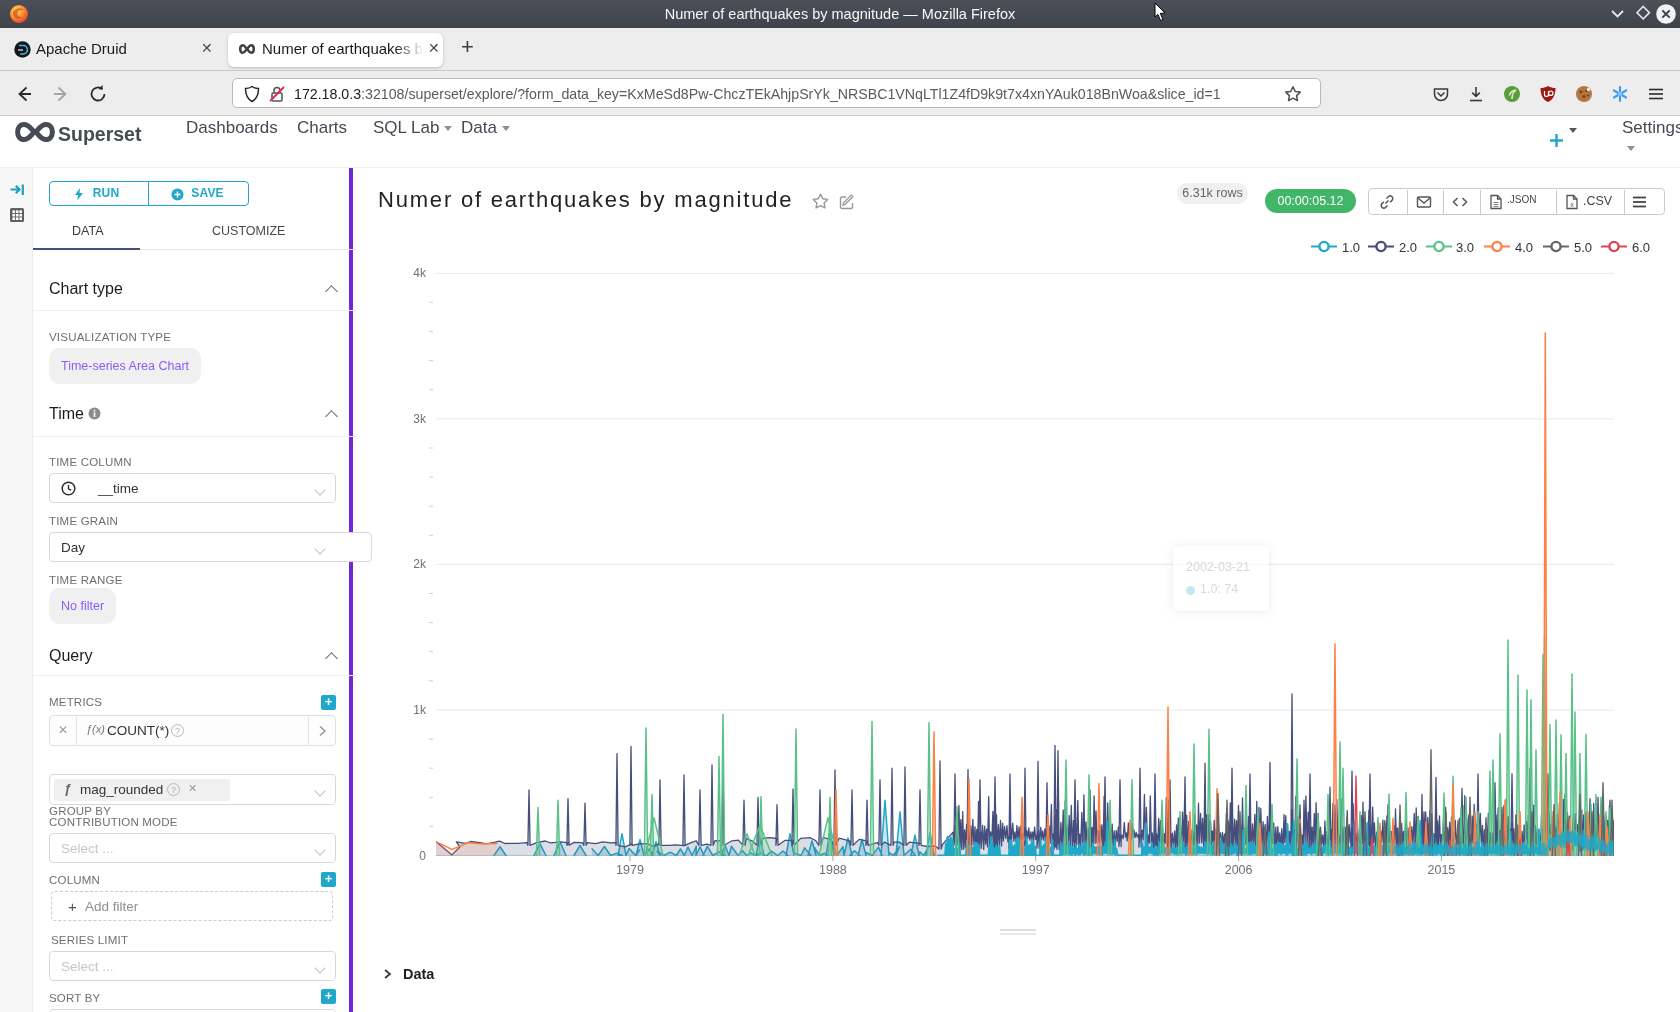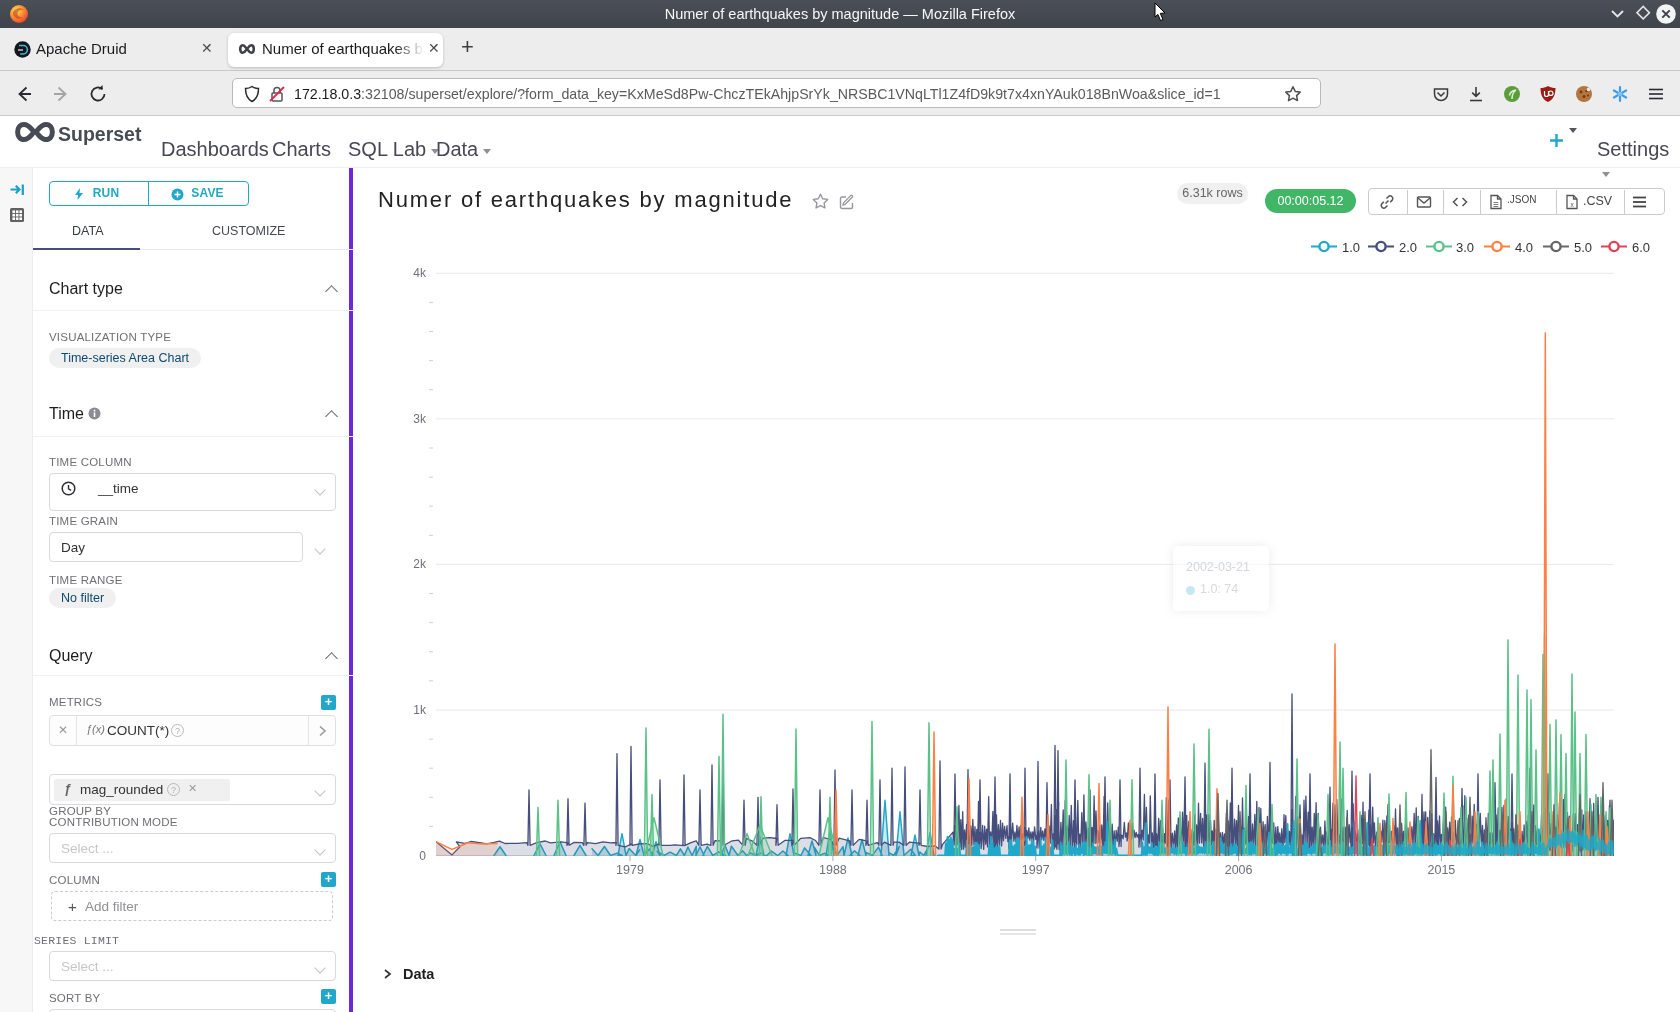--- a/index.html
+++ b/index.html
@@ -14,34 +14,34 @@
 .tab2{left:228px;top:33px;width:215px;height:34px;background:#fff;border-radius:6px;box-shadow:0 1px 3px rgba(0,0,0,.22);}
 .tab2 .ttext{left:30px;top:8px;font-size:15px;color:#1b1b1e;width:162px;white-space:nowrap;overflow:hidden;
   -webkit-mask-image:linear-gradient(90deg,#000 82%,transparent 100%);}
 #newtab{left:461px;top:38px;font-size:22px;color:#3e3e42;font-weight:400;line-height:18px;}
 #navrow{left:0;top:71px;width:1680px;height:45px;background:#ededee;border-bottom:1px solid #c9c9ca;}
 #urlbox{left:232px;top:78px;width:1089px;height:30px;background:#fff;border:1px solid #b9b9bb;border-radius:5px;}
 #urltext{left:294px;top:86px;font-size:14.2px;color:#5b5b5e;width:965px;white-space:nowrap;overflow:hidden;}
 #urltext b{color:#1b1b1e;font-weight:400;}
 
 #snav{left:0;top:116px;width:1680px;height:52px;background:#fff;border-bottom:1px solid #f0f0f0;}
-.navitem{font-size:20px;color:#484855;top:138px;}
+.navitem{font-size:17px;color:#484855;top:118px;margin-left:25px;}
 .caret{display:inline-block;width:0;height:0;border-left:4px solid transparent;border-right:4px solid transparent;border-top:5px solid #8e8e98;vertical-align:2px;margin-left:5px;}
 
 #rail{left:0;top:168px;width:33px;height:844px;background:#f7f7f8;border-right:1px solid #ededee;}
 #panel{left:33px;top:168px;width:320px;height:844px;background:#fff;border-right:4px solid #6d28d9;}
 .runsave{left:16px;top:13px;width:200px;height:25px;border:1px solid #20a7c9;border-radius:4px;color:#20a7c9;font-size:12px;font-weight:700;}
 .runsave .half{position:absolute;top:0;height:23px;width:99px;text-align:center;line-height:23px;letter-spacing:.2px;}
 .ptabs{left:0;top:45px;width:320px;height:37px;border-bottom:1px solid #e8e8e8;font-size:12.5px;color:#45494e;}
 .ptab-underline{left:0;top:80px;width:107px;height:2px;background:#454e7c;}
 .sect-h{font-size:16px;color:#1c1c1c;font-weight:500;}
 .chev-up{width:9px;height:9px;border-left:1.6px solid #666;border-top:1.6px solid #666;transform:rotate(45deg);}
 .chev-dn{width:8px;height:8px;border-left:1.6px solid #c3c3c3;border-bottom:1.6px solid #c3c3c3;transform:rotate(-45deg);}
 .lbl{font-size:11.5px;color:#6f6f74;letter-spacing:.2px;}
-.pill{background:#f0f0f0;border-radius:11px;font-size:12.5px;color:#0c4a6e;display:inline-block;padding:3px 12px;}
+.pill{background:#f0f0f0;border-radius:11px;font-size:12.5px;color:#8b5cf6;display:inline-block;padding:11px 12px;}
 .selbox{border:1px solid #d9d9d9;border-radius:4px;background:#fff;}
 .seltext{font-size:13.5px;color:#333;}
 .selph{font-size:13.5px;color:#c6c6c6;}
 .plusbtn{width:15px;height:15px;background:#20a7c9;border-radius:2px;color:#fff;font-size:13px;line-height:14px;text-align:center;font-weight:700;}
 .qmark{display:inline-block;width:13px;height:13px;border:1px solid #b9b9b9;border-radius:50%;color:#b0b0b0;font-size:9px;line-height:12px;text-align:center;vertical-align:-2px;}
 
 .hbtn-group{left:1368px;top:188px;width:297px;height:27px;border:1px solid #ccc;border-radius:4px;background:#fff;}
 .hdiv{position:absolute;top:0;width:1px;height:25px;background:#ccc;}
 .greenpill{left:1265px;top:189px;width:91px;height:24px;background:#41b667;border-radius:12px;color:#fff;font-size:12.5px;text-align:center;line-height:24px;}
 .rowspill{left:1177px;top:183px;width:71px;height:21px;background:#f0f0f0;border-radius:11px;color:#666;font-size:12.5px;text-align:center;line-height:21px;}
@@ -212,30 +212,30 @@
   <div class="abs lbl" style="left:16px;top:163px;">VISUALIZATION TYPE</div>
   <div class="abs pill" style="left:16px;top:180px;">Time-series Area Chart</div>
   <div class="abs sect-h" style="left:16px;top:237px;">Time<svg class="abs" style="left:39px;top:2px;" width="13" height="13" viewBox="0 0 13 13" xmlns="http://www.w3.org/2000/svg">
         <circle cx="6.5" cy="6.5" r="6" fill="#8b8b92"></circle>
         <rect x="5.7" y="5.4" width="1.6" height="4.6" fill="#fff"></rect>
         <rect x="5.7" y="2.8" width="1.6" height="1.7" fill="#fff"></rect>
       </svg></div>
   <div class="abs chev-up" style="left:294px;top:244px;"></div>
   <div class="abs" style="left:0;top:268px;width:320px;border-top:1px solid #f0f0f0;"></div>
   <div class="abs lbl" style="left:16px;top:288px;">TIME COLUMN</div>
-  <div class="abs selbox" style="left:16px;top:305px;width:287px;height:38px;">
+  <div class="abs selbox" style="left:16px;top:305px;width:287px;height:30px;">
       <svg class="abs" style="left:11px;top:7px;" width="15" height="15" viewBox="0 0 15 15" xmlns="http://www.w3.org/2000/svg">
         <circle cx="7.5" cy="7.5" r="6.3" fill="none" stroke="#2f2f33" stroke-width="1.5"></circle>
         <path d="M7.5 4 v3.8 l2.6 1.5" fill="none" stroke="#2f2f33" stroke-width="1.4"></path>
       </svg>
       <span class="abs seltext" style="left:48px;top:7px;">__time</span>
       <div class="abs chev-dn" style="left:266px;top:12px;"></div>
     </div>
   <div class="abs lbl" style="left:16px;top:347px;">TIME GRAIN</div>
-  <div class="abs selbox" style="left:16px;top:364px;width:254px;height:30px;">
+  <div class="abs selbox" style="left:16px;top:364px;width:323px;height:30px;">
       <span class="abs seltext" style="left:11px;top:7px;">Day</span>
       <div class="abs chev-dn" style="left:266px;top:12px;"></div>
     </div>
   <div class="abs lbl" style="left:16px;top:406px;">TIME RANGE</div>
   <div class="abs pill" style="left:16px;top:420px;">No filter</div>
   <div class="abs sect-h" style="left:16px;top:479px;">Query</div>
   <div class="abs chev-up" style="left:294px;top:486px;"></div>
   <div class="abs" style="left:0;top:507px;width:320px;border-top:1px solid #f0f0f0;"></div>
   <div class="abs lbl" style="left:16px;top:528px;">METRICS</div>
   <div class="abs plusbtn" style="left:288px;top:527px;">+</div>
@@ -263,21 +263,21 @@
   <div class="abs selbox" style="left:16px;top:665px;width:287px;height:30px;">
       <span class="abs selph" style="left:11px;top:7px;">Select ...</span>
       <div class="abs chev-dn" style="left:266px;top:12px;"></div>
     </div>
   <div class="abs lbl" style="left:16px;top:706px;">COLUMN</div>
   <div class="abs plusbtn" style="left:288px;top:704px;">+</div>
   <div class="abs" style="left:18px;top:723px;width:282px;height:30px;border:1px dashed #ccc;border-radius:4px;">
     <span class="abs" style="left:16px;top:6px;color:#555;font-size:15px;">+</span>
     <span class="abs" style="left:33px;top:7px;font-size:13.5px;color:#8f8f94;">Add filter</span>
   </div>
-  <div class="abs lbl" style="left:1px;top:766px;font-family:Liberation Mono, monospace;">SERIES LIMIT</div>
+  <div class="abs lbl" style="left:18px;top:766px;">SERIES LIMIT</div>
   <div class="abs selbox" style="left:16px;top:783px;width:287px;height:30px;">
       <span class="abs selph" style="left:11px;top:7px;">Select ...</span>
       <div class="abs chev-dn" style="left:266px;top:12px;"></div>
     </div>
   <div class="abs lbl" style="left:16px;top:824px;">SORT BY</div>
   <div class="abs plusbtn" style="left:288px;top:821px;">+</div>
   <div class="abs selbox" style="left:16px;top:841px;width:287px;height:30px;"></div>
 </div>
 
 <div class="abs" style="left:378px;top:187px;font-size:22px;letter-spacing:1.8px;color:#222;">Numer of earthquakes by magnitude</div>

